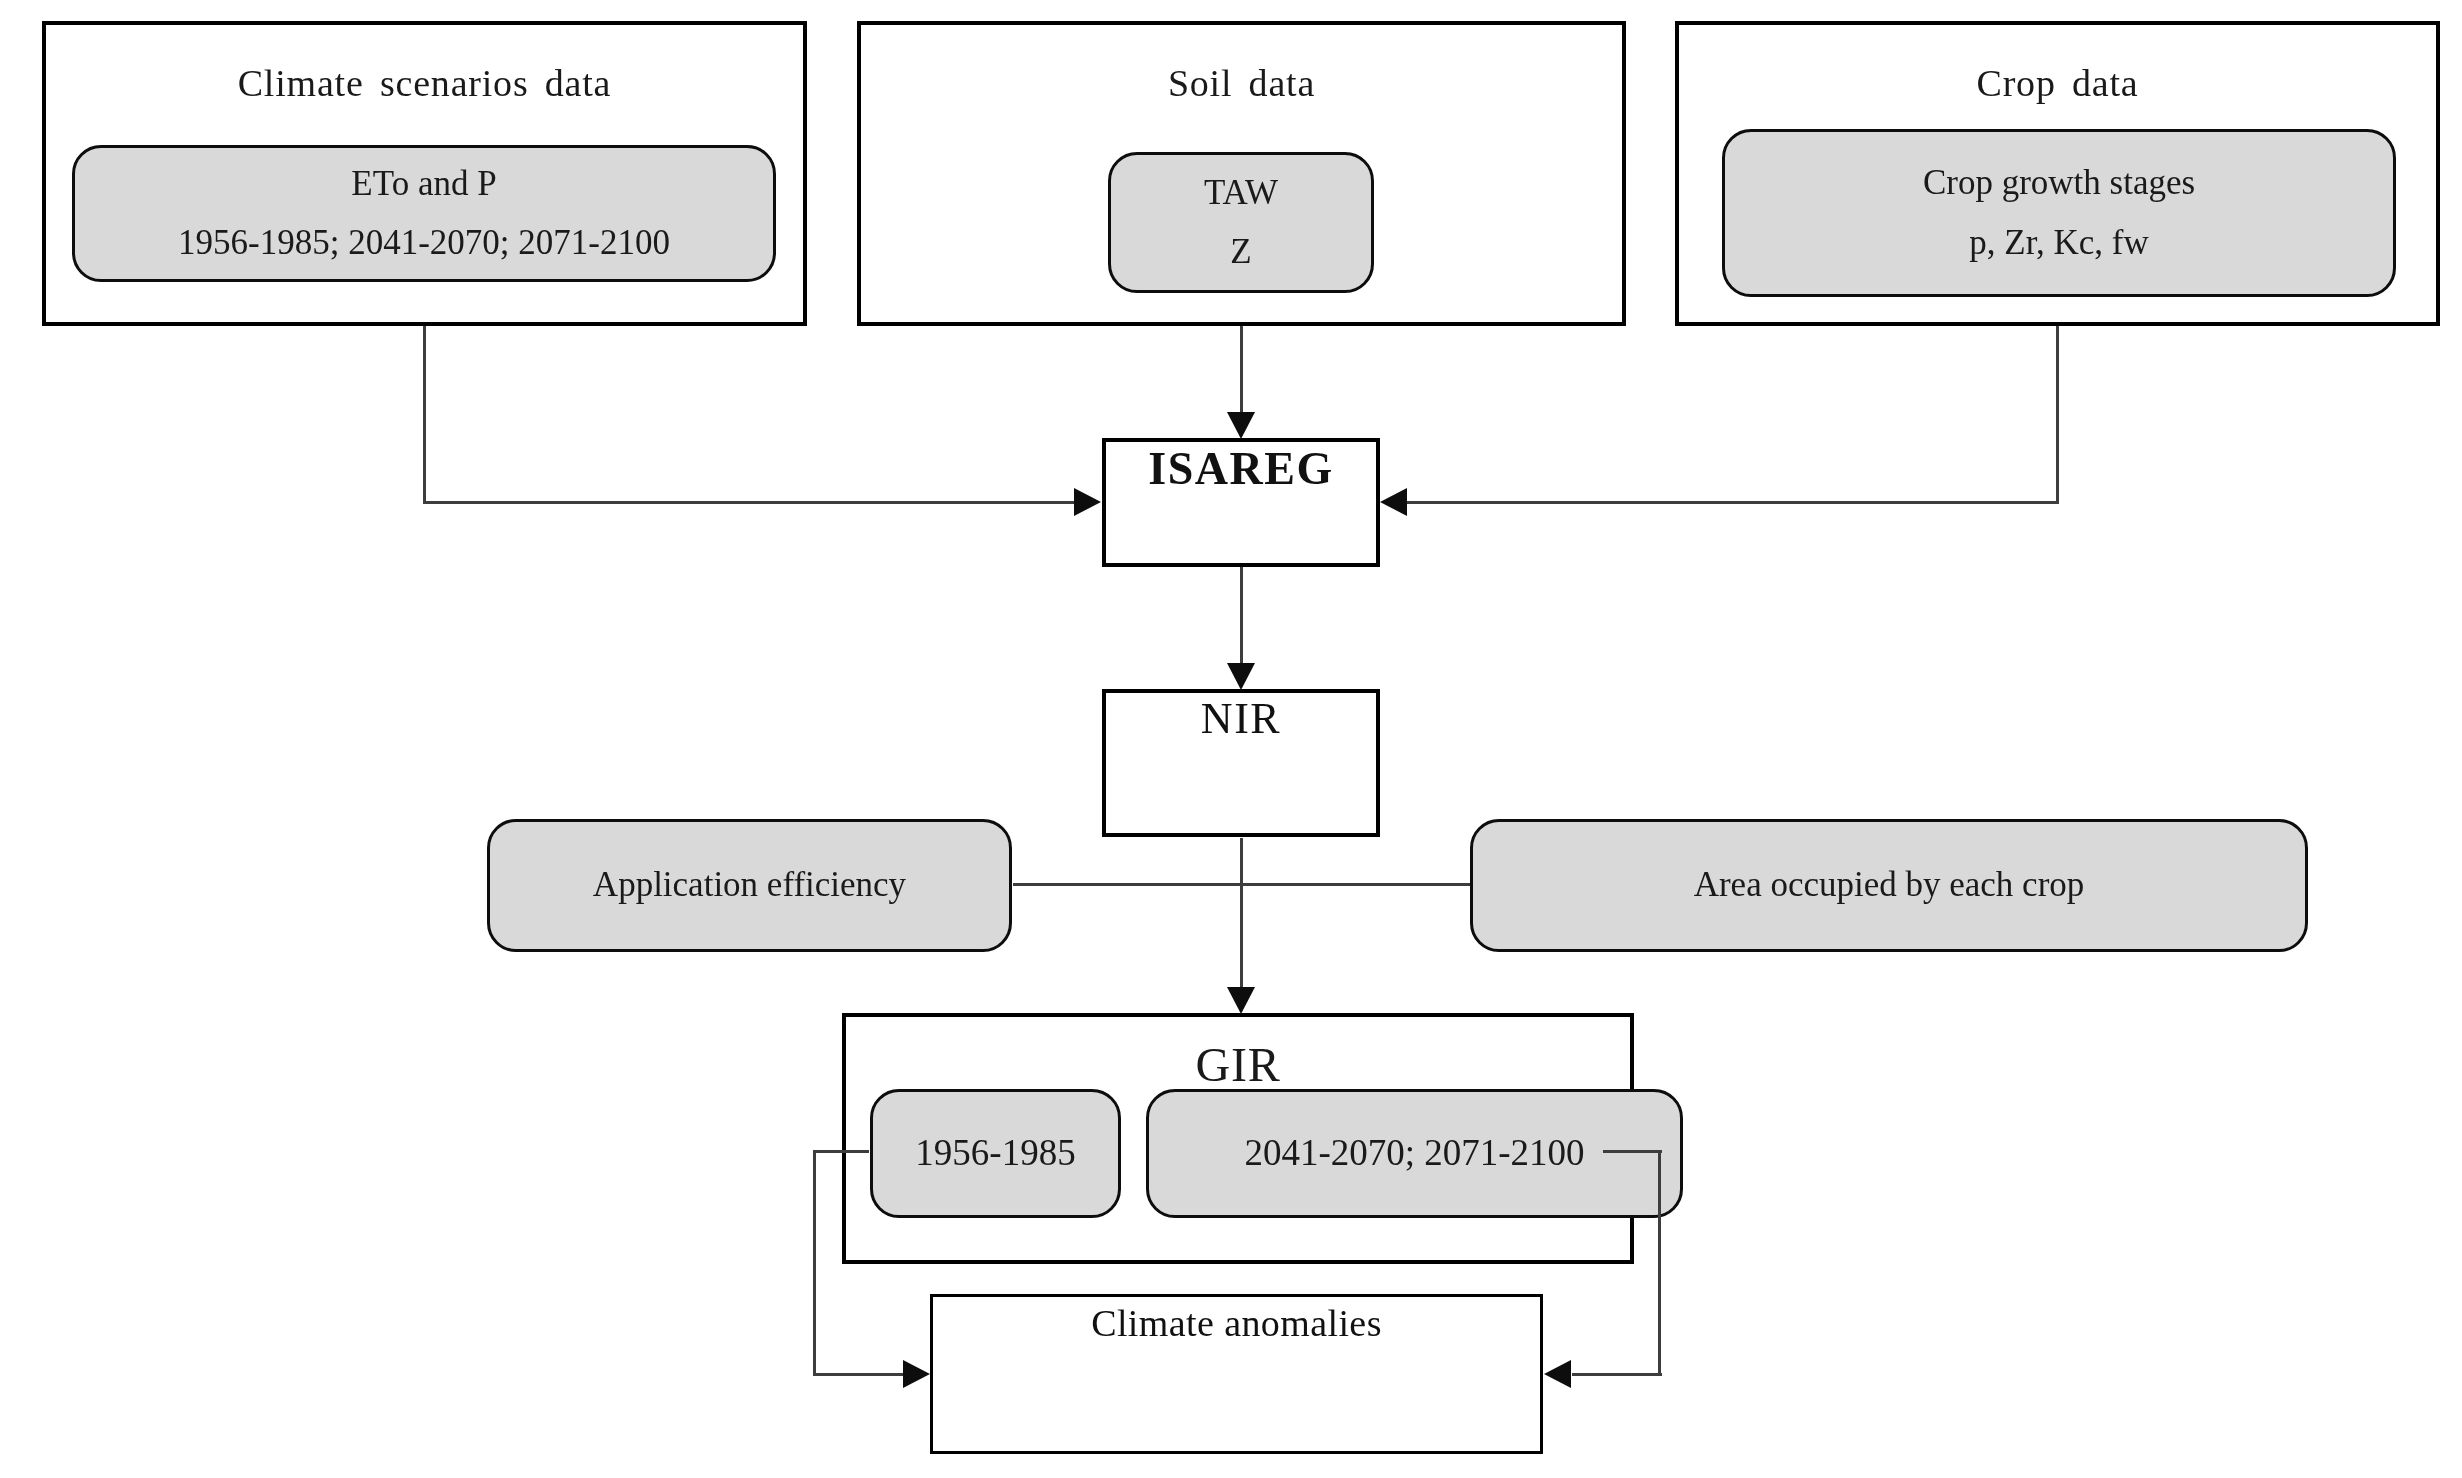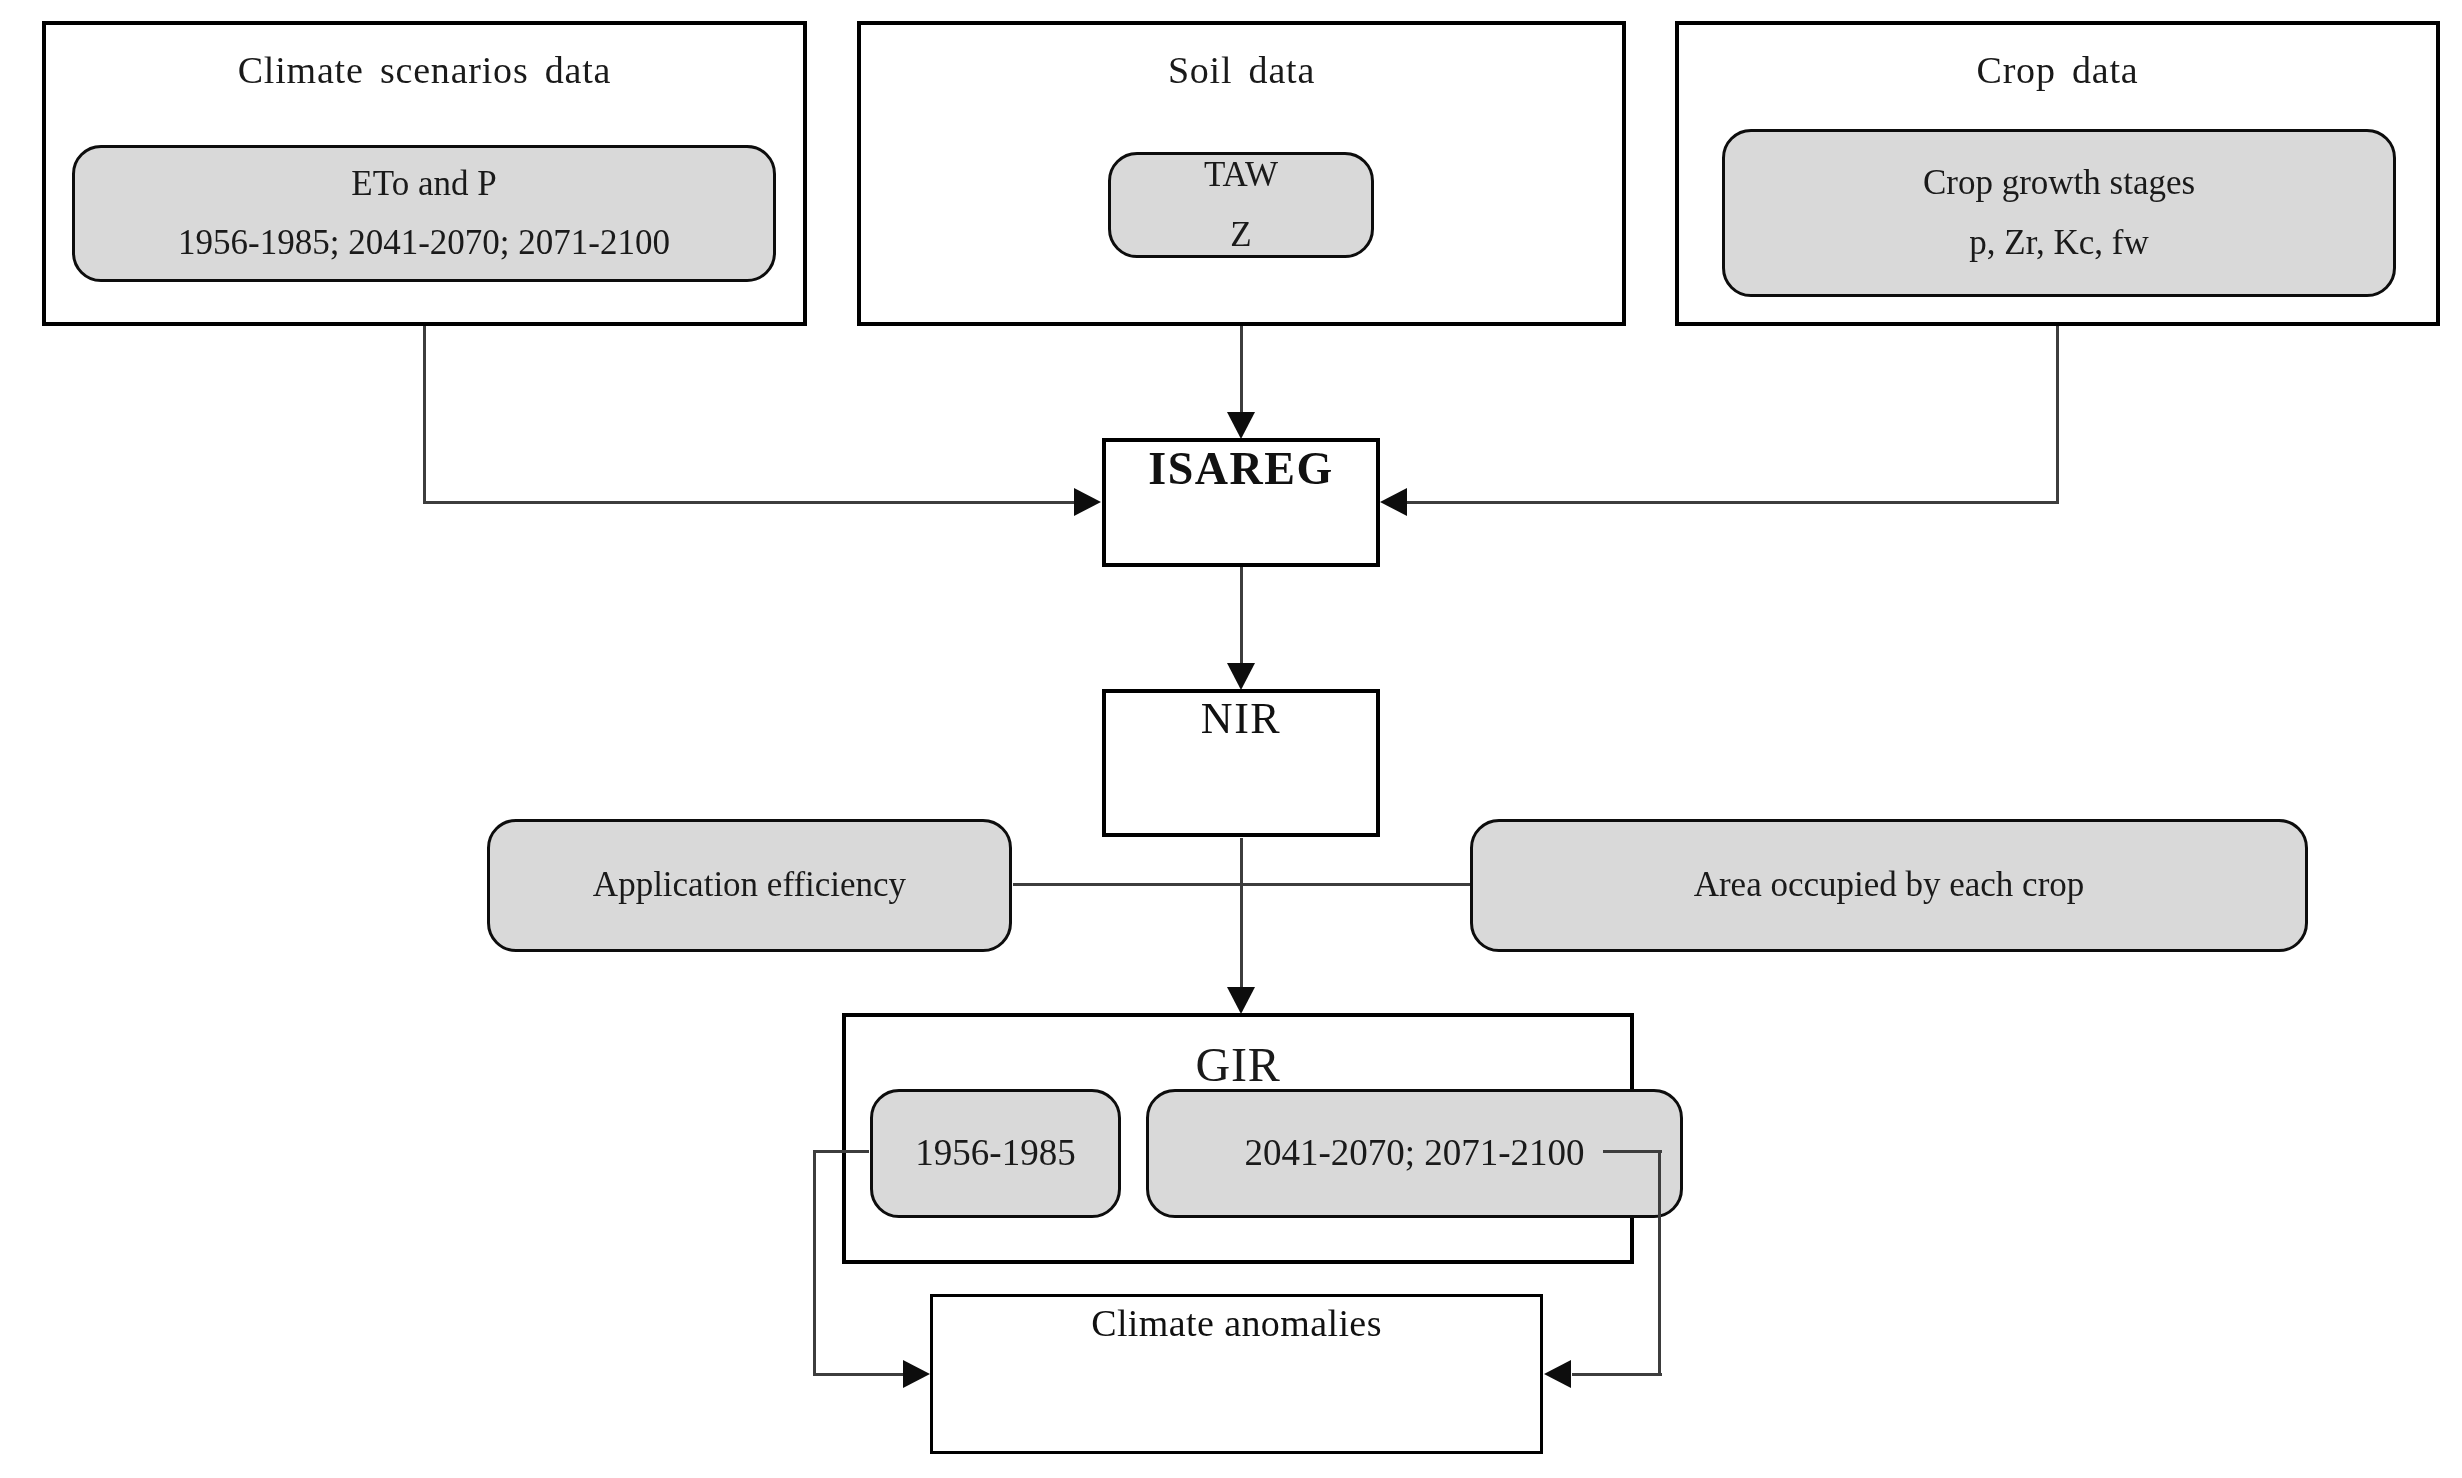--- a/index.html
+++ b/index.html
@@ -13,21 +13,21 @@
     overflow: hidden;
   }
   
   .outer-box {
     position: absolute;
     background: #ffffff;
     border: 4.6px solid #000000;
     box-sizing: border-box;
   }
   .box-title {
-    margin-top: 23px;
+    margin-top: 36px;
     text-align: center;
     font-size: 38px;
     letter-spacing: 0.8px;
     color: #1a1a1a;
     word-spacing: 6px;
   }
   
   .chip {
     position: absolute;
     background: #d9d9d9;
@@ -85,21 +85,21 @@
     <div class="box-title">Climate scenarios data</div>
   </div>
   <div class="chip" style="left:72px; top:145px; width:704px; height:137px;">
     <span>ETo and P</span>
     <span>1956-1985; 2041-2070; 2071-2100</span>
   </div>
 
   <div class="outer-box" style="left:857px; top:21px; width:769px; height:305px;">
     <div class="box-title">Soil data</div>
   </div>
-  <div class="chip" style="left:1108px; top:152px; width:266px; height:106px;">
+  <div class="chip" style="left:1108px; top:152px; width:266px; height:141px;">
     <span>TAW</span>
     <span>Z</span>
   </div>
 
   <div class="outer-box" style="left:1675px; top:21px; width:765px; height:305px;">
     <div class="box-title">Crop data</div>
   </div>
   <div class="chip" style="left:1722px; top:129px; width:674px; height:168px;">
     <span>Crop growth stages</span>
     <span>p, Zr, Kc, fw</span>

